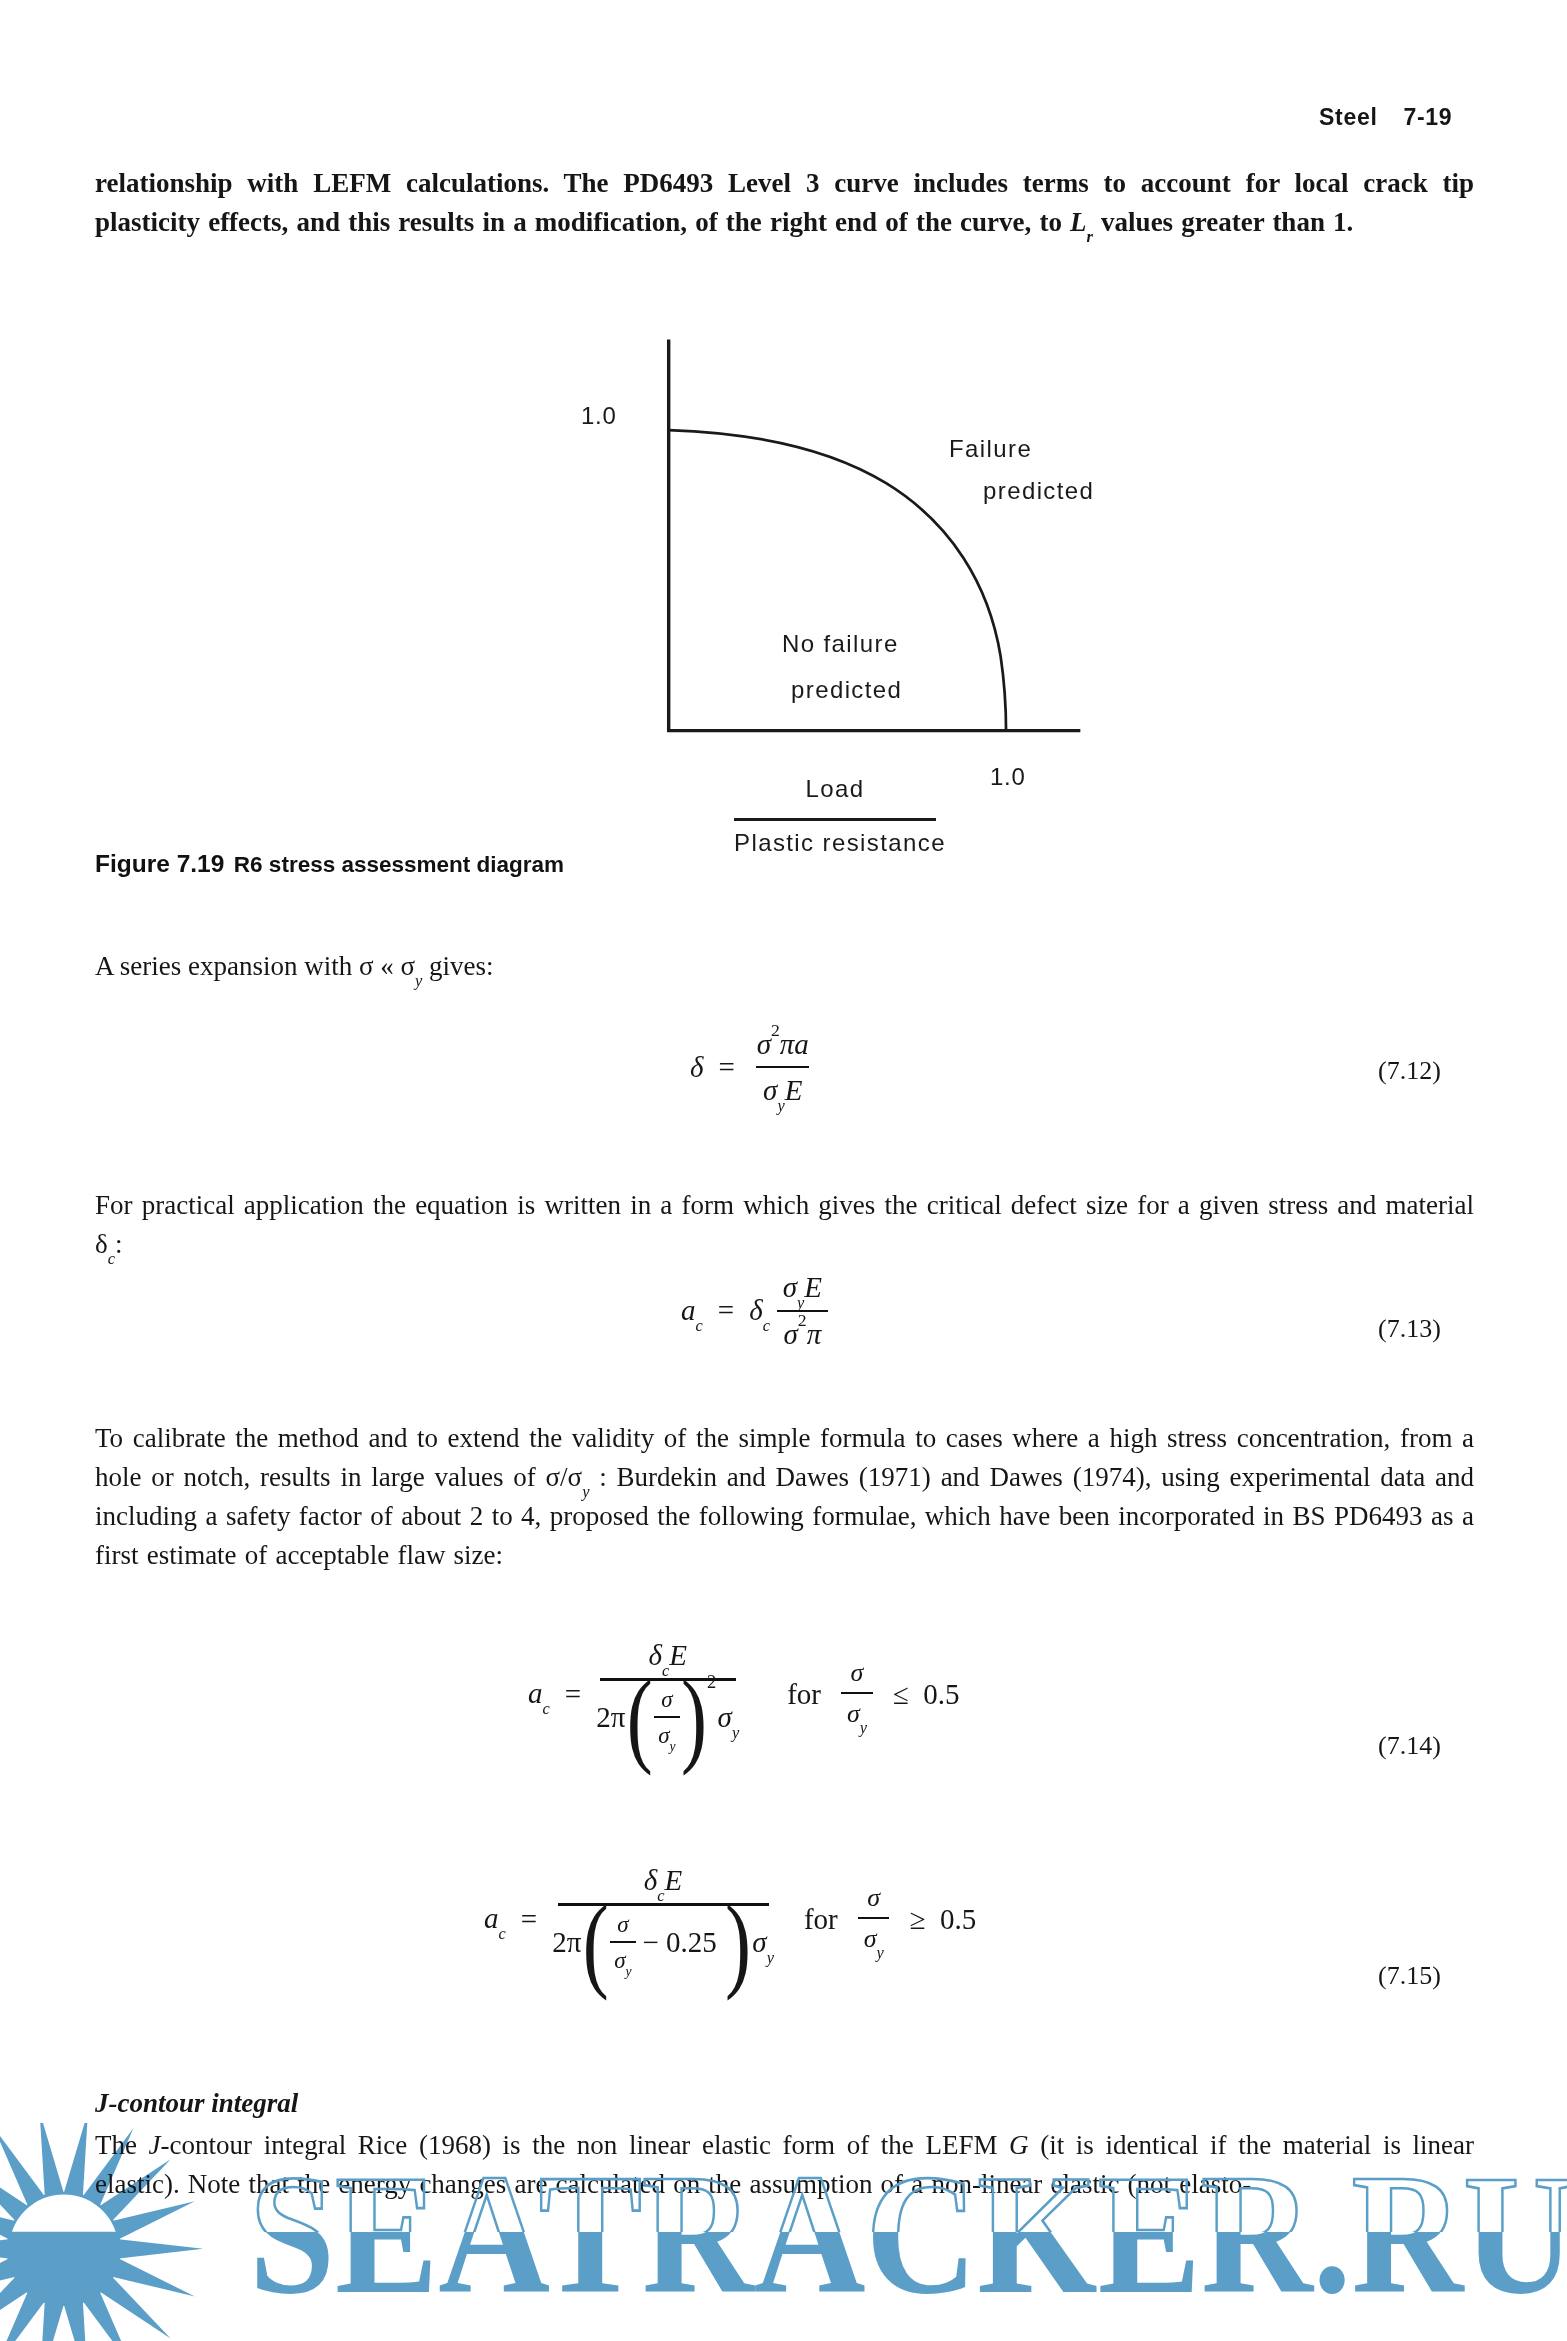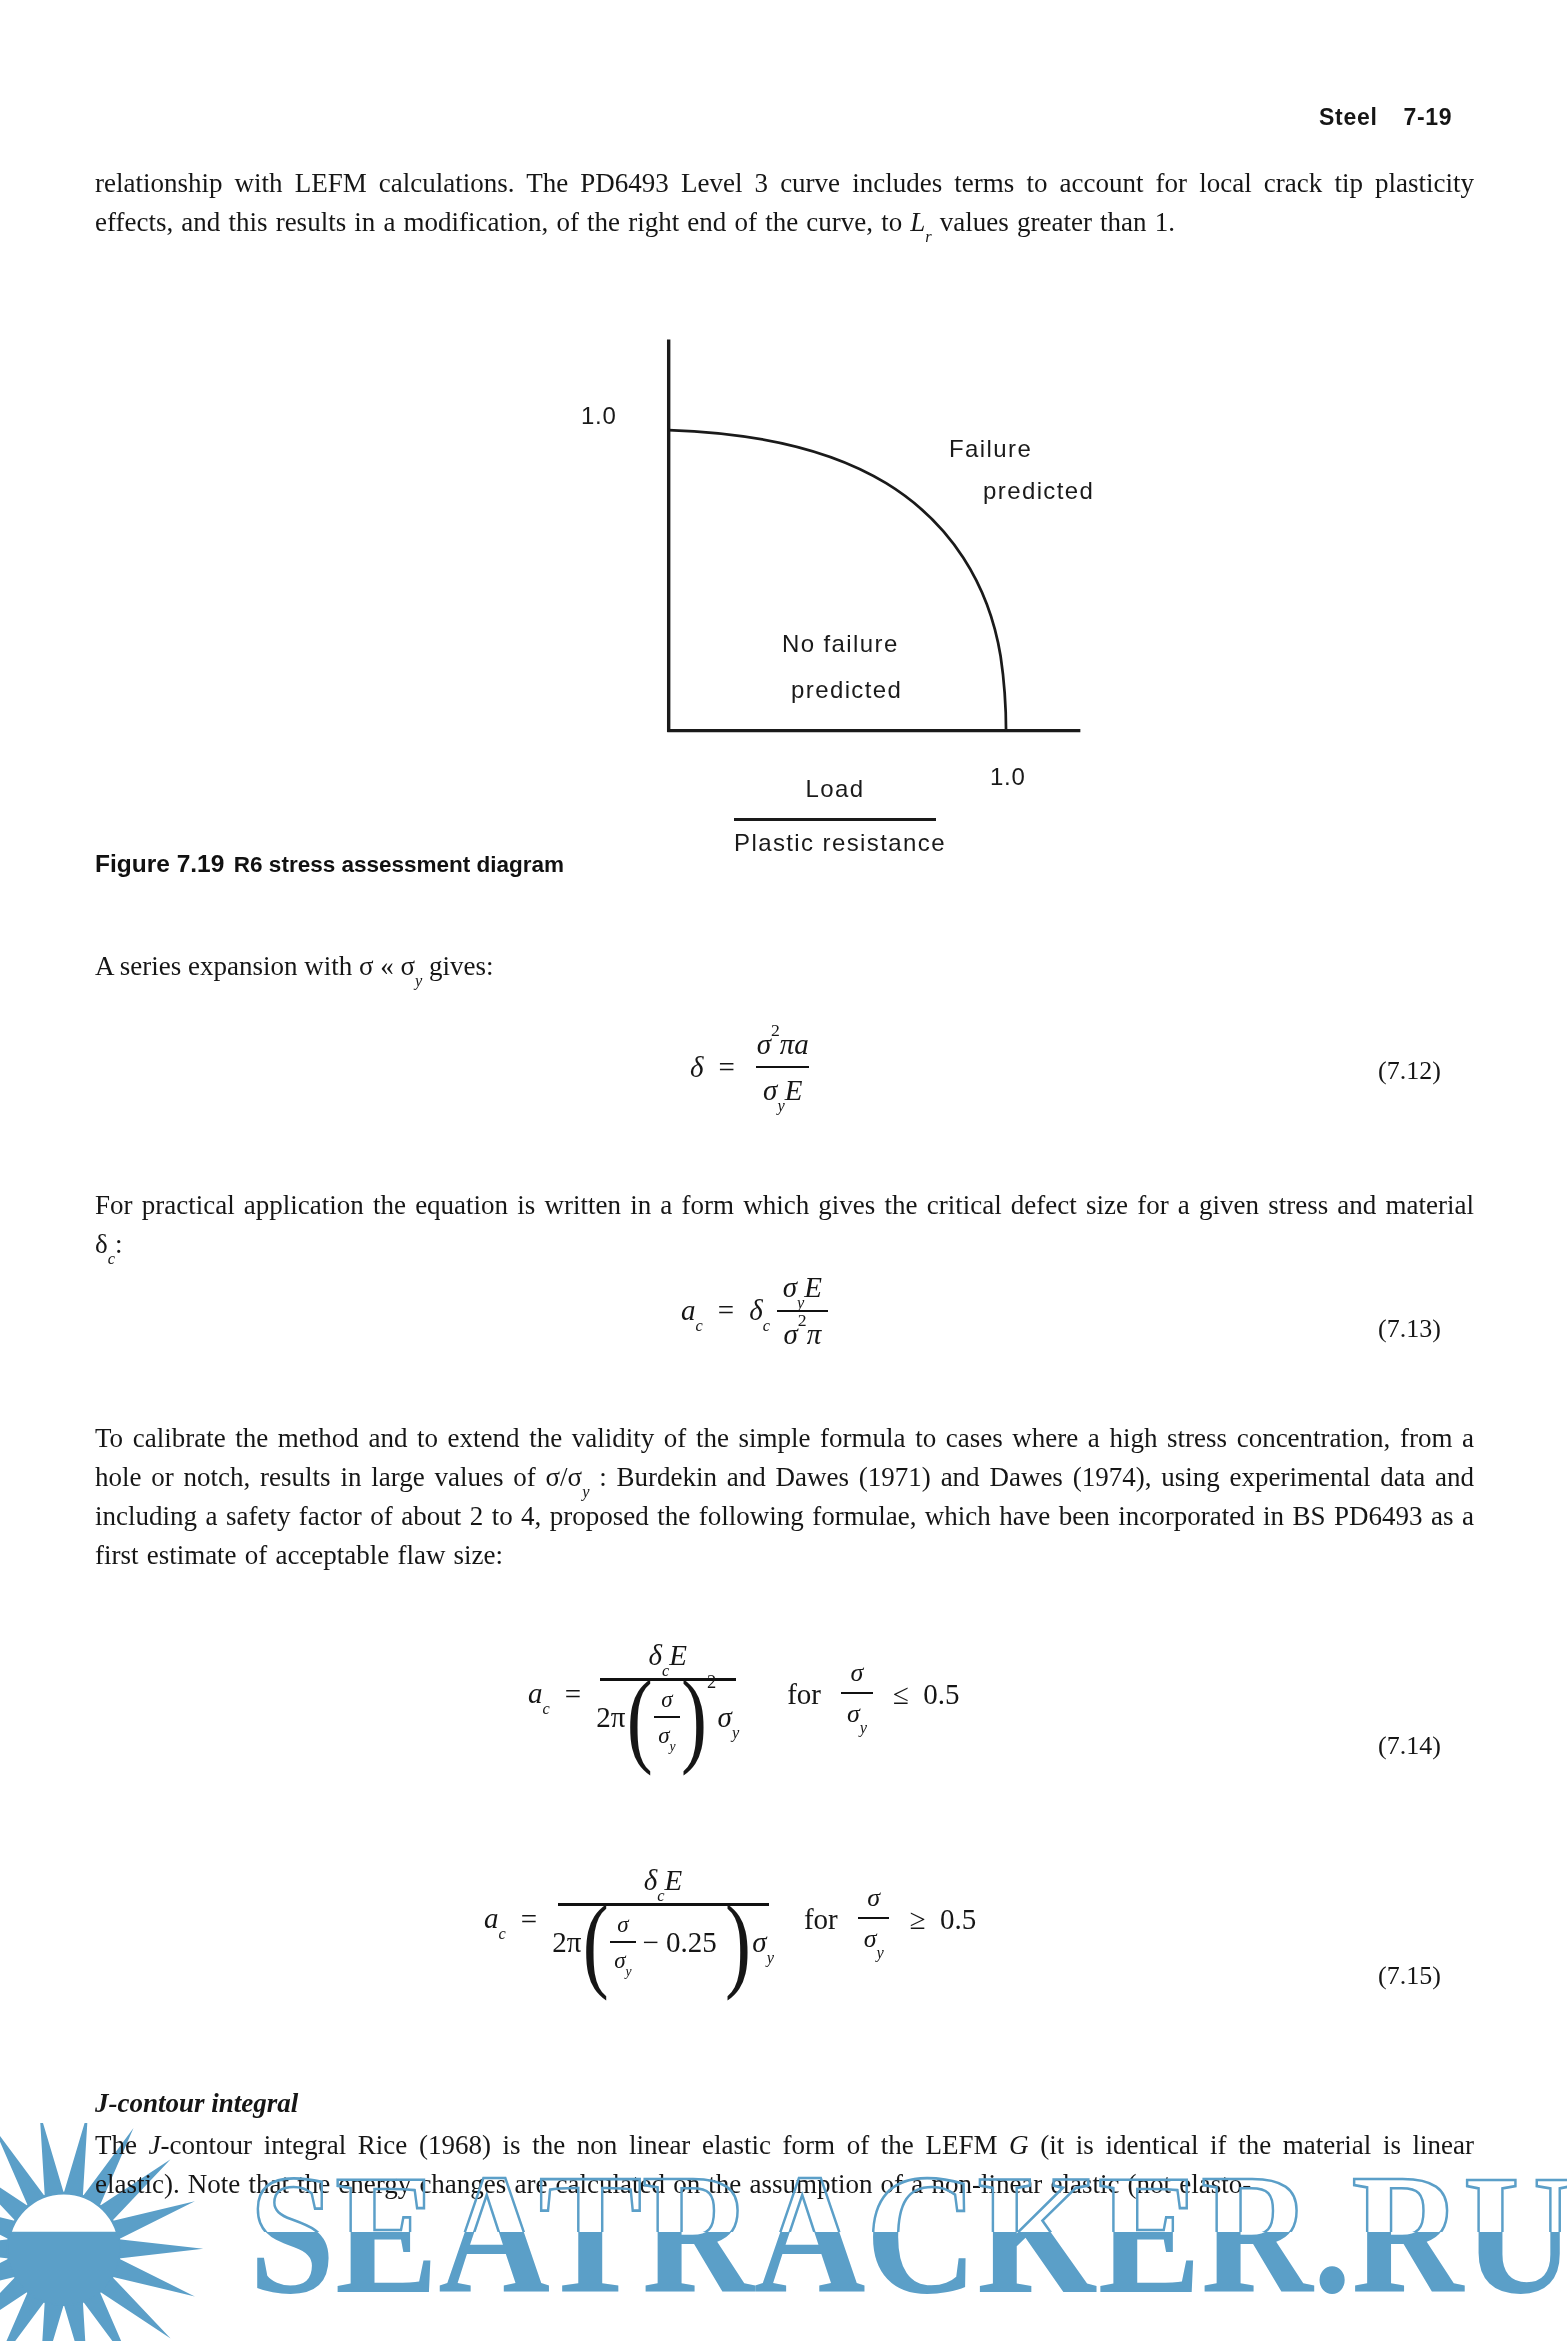--- a/index.html
+++ b/index.html
@@ -7,21 +7,21 @@
   .page{
     position:relative; width:1567px; height:2342px; background:#ffffff;
     overflow:hidden; font-family:"Liberation Serif", serif; color:var(--ink);
   }
   
   .hdr{position:absolute; top:104px; left:1319px; font-family:"Liberation Sans",sans-serif;
        font-weight:700; font-size:23px; letter-spacing:0.7px; display:flex; gap:26px;}
   
   .body-par{position:absolute; left:95px; width:1379px; font-size:27px; line-height:39px;
             text-align:justify; word-spacing:1.4px; margin:0;}
-  .p1{top:164px;}
+  .p1{top:164px;font-weight:bold;}
   .p2{top:1186px;}
   .p3{top:1419px;}
   .jpar{top:2126px;}
   .series{position:absolute; left:95px; top:951px; font-size:27px; margin:0;}
   .it{font-style:italic;}
   sub.lo{font-size:16.4px; vertical-align:-11px; line-height:0;}
   
   .figure{position:absolute; left:409px; top:293px; width:777px; height:576px;
           font-family:"Liberation Sans",sans-serif; font-size:24px; letter-spacing:1.4px; color:#1a1a1a;}
   .figure svg{position:absolute; left:0; top:0;}

